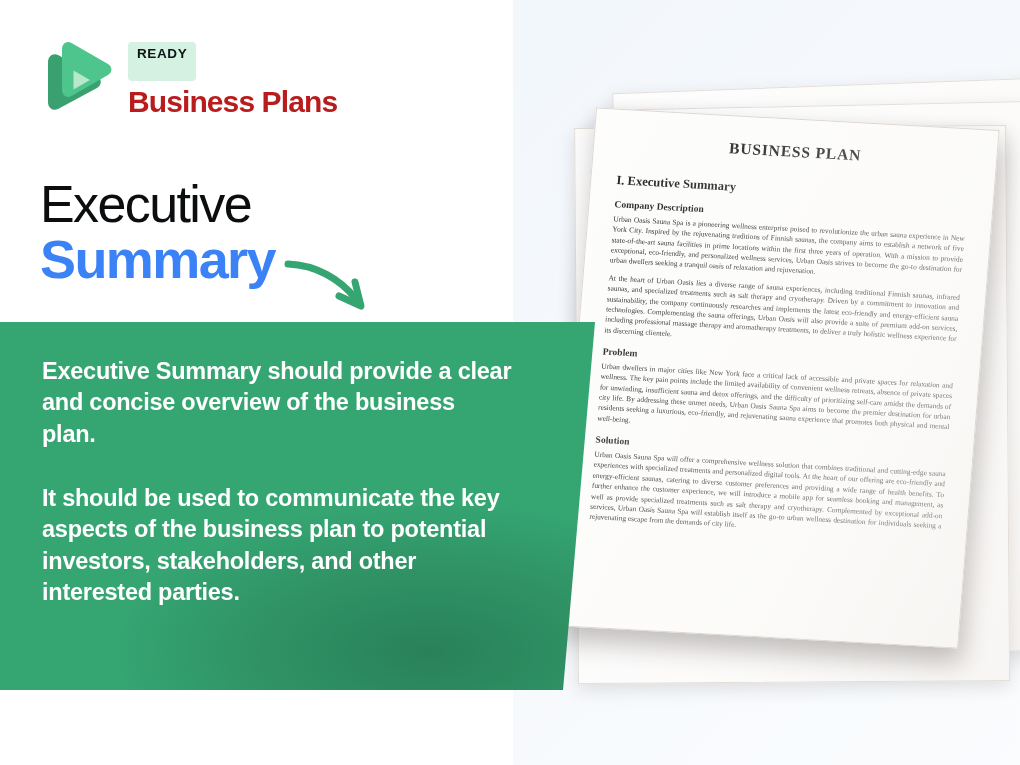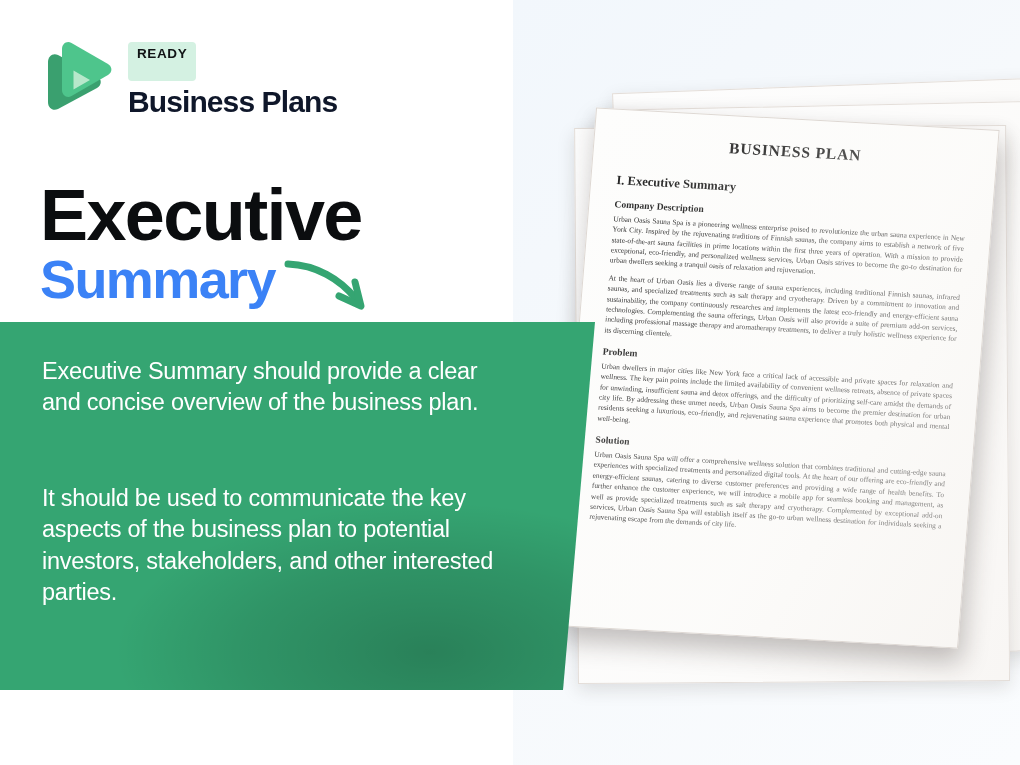--- a/index.html
+++ b/index.html
@@ -45,33 +45,33 @@
     font-weight: bold;
     letter-spacing: 0.6px;
     padding: 4px 9px 20px 9px;
     border-radius: 4px;
   }
   #brand-name {
     margin-top: 4px;
     font-size: 30px;
     font-weight: bold;
     letter-spacing: -0.9px;
-    color: #0f172a;
+    color: #b91c1c;
     white-space: nowrap;
   }
 
   
   #title-block {
     position: absolute;
     left: 40px; top: 178px;
     width: 420px;
   }
   #title-line-1 {
-    font-size: 72px;
-    font-weight: bold;
+    font-size: 52px;
+    font-weight: normal;
     letter-spacing: -1.6px;
     color: #0b0d0f;
     line-height: 1.03;
   }
   #title-line-2 {
     font-size: 54px;
     font-weight: bold;
     letter-spacing: -1.6px;
     color: #3b82f6;
     line-height: 1.03;
@@ -97,21 +97,21 @@
     clip-path: polygon(0 0, 595px 0, 563px 368px, 0 368px);
     background:
       radial-gradient(ellipse 420px 200px at 430px 330px,
         rgba(0,0,0,0.22) 0%, rgba(0,0,0,0.10) 45%, rgba(0,0,0,0) 75%);
     pointer-events: none;
   }
   .green-para {
     position: absolute;
     color: #ffffff;
     font-size: 23.5px;
-    font-weight: normal;
+    font-weight: bold;
     line-height: 1.33;
     letter-spacing: -0.25px;
     white-space: pre-line;
   }
   #green-para-1 { left: 42px; top: 356px; width: 470px; }
   #green-para-2 { left: 42px; top: 483px; width: 480px; }
 
   
   .doc-page {
     position: absolute;

